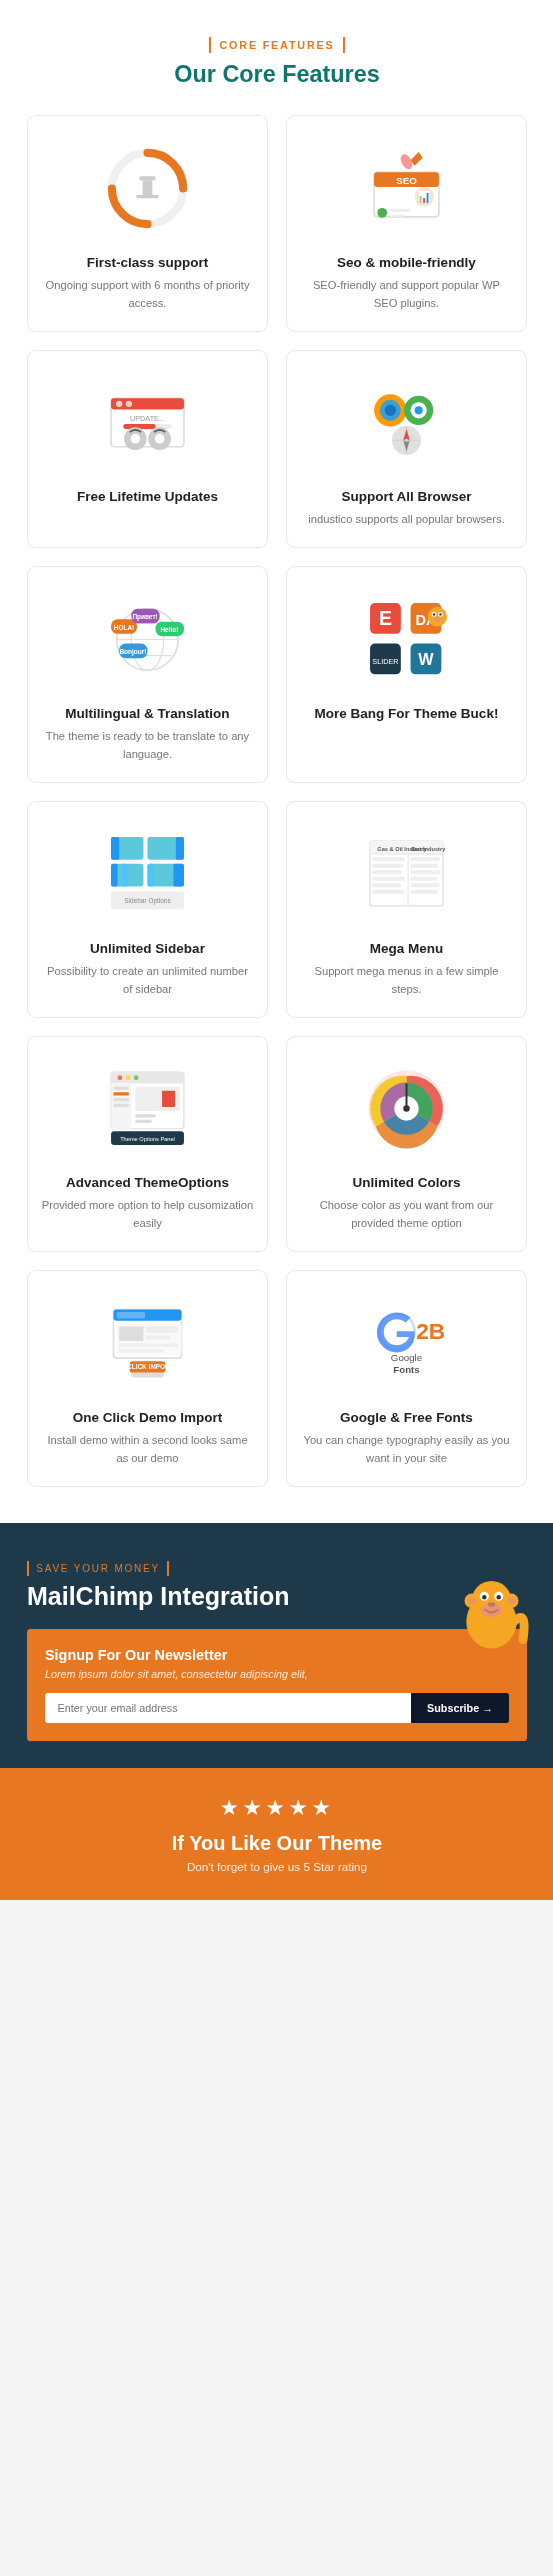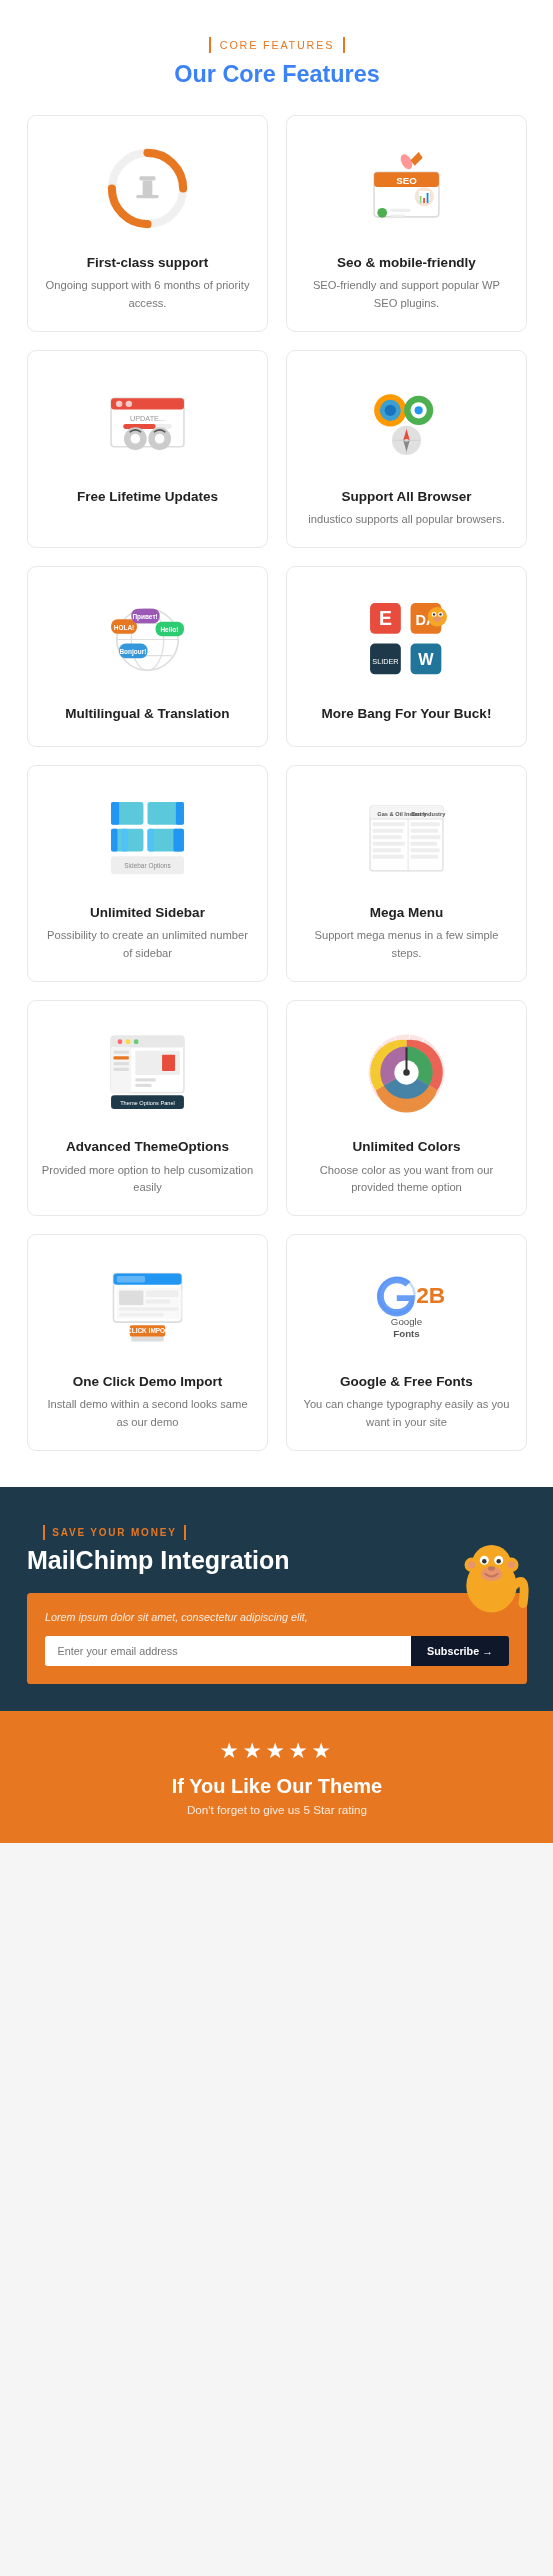--- a/index.html
+++ b/index.html
@@ -10,32 +10,32 @@
       background: #fff;
       padding: 36px 27px;
     }
     .section-label {
       text-align: center;
       margin-bottom: 9px;
     }
     .section-label span {
       color: #e87722;
       font-size: 10.8px;
-      font-weight: 400;
+      font-weight: 700;
       letter-spacing: 1.8px;
       text-transform: uppercase;
       border-left: 2.7px solid #e87722;
       border-right: 2.7px solid #e87722;
       padding: 1.8px 9px;
     }
     .section-title {
       text-align: center;
       font-size: 23.4px;
       font-weight: 700;
-      color: #3b82f6;
+      color: #0f766e;
       margin-bottom: 27px;
     }
     .features-grid {
       display: grid;
       grid-template-columns: 1fr 1fr;
       gap: 18px;
     }
     .feature-card {
       background: #fff;
       border: 0.9px solid #e8e8e8;
@@ -72,27 +72,26 @@
       padding: 36px 27px 27px;
       position: relative;
       overflow: hidden;
     }
     .mailchimp-label {
       margin-bottom: 7.2px;
     }
     .mailchimp-label span {
       color: #e87722;
       font-size: 10px;
-      font-weight: 700;
+      font-weight: 400;
       letter-spacing: 1.8px;
       text-transform: uppercase;
       border-left: 2.7px solid #e87722;
       border-right: 2.7px solid #e87722;
       padding: 1.8px 7.2px;
-      margin-left: 16px;
     }
     .mailchimp-title {
       font-size: 25px;
       font-weight: 700;
       color: #fff;
       margin-bottom: 18px;
     }
     .newsletter-box {
       background: #e87722;
       border-radius: 3.6px;
@@ -259,20 +258,21 @@
           <text x="21" y="38" text-anchor="middle" font-size="8" fill="#fff" font-weight="bold">HOLA!</text>
           <rect x="30" y="12" width="35" height="18" rx="8" fill="#9b59b6"></rect>
           <text x="47" y="25" text-anchor="middle" font-size="8" fill="#fff" font-weight="bold">Привет!</text>
           <rect x="60" y="28" width="35" height="18" rx="8" fill="#2ecc71"></rect>
           <text x="77" y="41" text-anchor="middle" font-size="8" fill="#fff" font-weight="bold">Hello!</text>
           <rect x="15" y="55" width="35" height="18" rx="8" fill="#3498db"></rect>
           <text x="32" y="68" text-anchor="middle" font-size="8" fill="#fff" font-weight="bold">Bonjour!</text>
         </svg>
       </div>
       <div class="feature-title">Multilingual &amp; Translation</div>
+      <div class="feature-desc">The theme is ready to be translate to any language.</div>
     </div>
 
     <div class="feature-card">
       <div class="feature-icon-area">
         <svg viewBox="0 0 100 100" xmlns="http://www.w3.org/2000/svg">
 
           <rect x="5" y="5" width="38" height="38" rx="6" fill="#e74c3c"></rect>
           <text x="24" y="32" text-anchor="middle" font-size="24" fill="#fff" font-weight="bold">E</text>
 
           <rect x="55" y="5" width="38" height="38" rx="6" fill="#e87722"></rect>
@@ -289,21 +289,21 @@
           <text x="74" y="81" text-anchor="middle" font-size="20" fill="#fff" font-weight="bold">W</text>
 
           <circle cx="88" cy="22" r="12" fill="#f5a623"></circle>
           <circle cx="84" cy="19" r="3" fill="#fff"></circle>
           <circle cx="92" cy="19" r="3" fill="#fff"></circle>
           <circle cx="84" cy="19" r="1.5" fill="#333"></circle>
           <circle cx="92" cy="19" r="1.5" fill="#333"></circle>
           <ellipse cx="88" cy="25" rx="5" ry="3" fill="#e8956d"></ellipse>
         </svg>
       </div>
-      <div class="feature-title">More Bang For Your Buck!</div>
+      <div class="feature-title">More Bang For Theme Buck!</div>
     </div>
 
     <div class="feature-card">
       <div class="feature-icon-area">
         <svg viewBox="0 0 100 100" xmlns="http://www.w3.org/2000/svg">
 
           <rect x="5" y="5" width="40" height="28" rx="3" fill="#5bc8dc"></rect>
           <rect x="5" y="5" width="10" height="28" rx="2" fill="#2196f3"></rect>
           <rect x="50" y="5" width="45" height="28" rx="3" fill="#5bc8dc"></rect>
           <rect x="85" y="5" width="10" height="28" rx="2" fill="#2196f3"></rect>
@@ -478,20 +478,21 @@
 
     <circle cx="33" cy="72" r="8" fill="#f5a623"></circle>
     <circle cx="33" cy="72" r="4" fill="#e8956d"></circle>
     <circle cx="77" cy="72" r="8" fill="#f5a623"></circle>
     <circle cx="77" cy="72" r="4" fill="#e8956d"></circle>
 
     <path d="M80,95 Q95,80 90,115" fill="none" stroke="#f5a623" stroke-width="10" stroke-linecap="round"></path>
   </svg>
 
   <div class="newsletter-box">
+    <h3>Signup For Our Newsletter</h3>
     <p>Lorem ipsum dolor sit amet, consectetur adipiscing elit,</p>
     <div class="newsletter-form">
       <input class="newsletter-input" type="email" placeholder="Enter your email address" style="">
       <button class="newsletter-btn">Subscribe →</button>
     </div>
   </div>
 </section>
 
 <section class="rating-section">
   <div class="stars">★★★★★</div>

